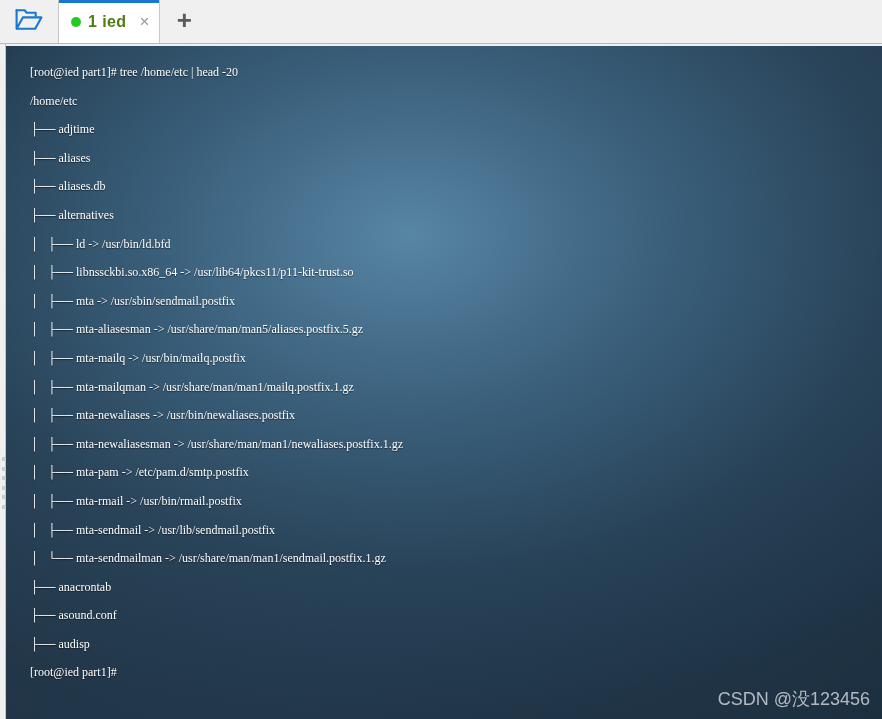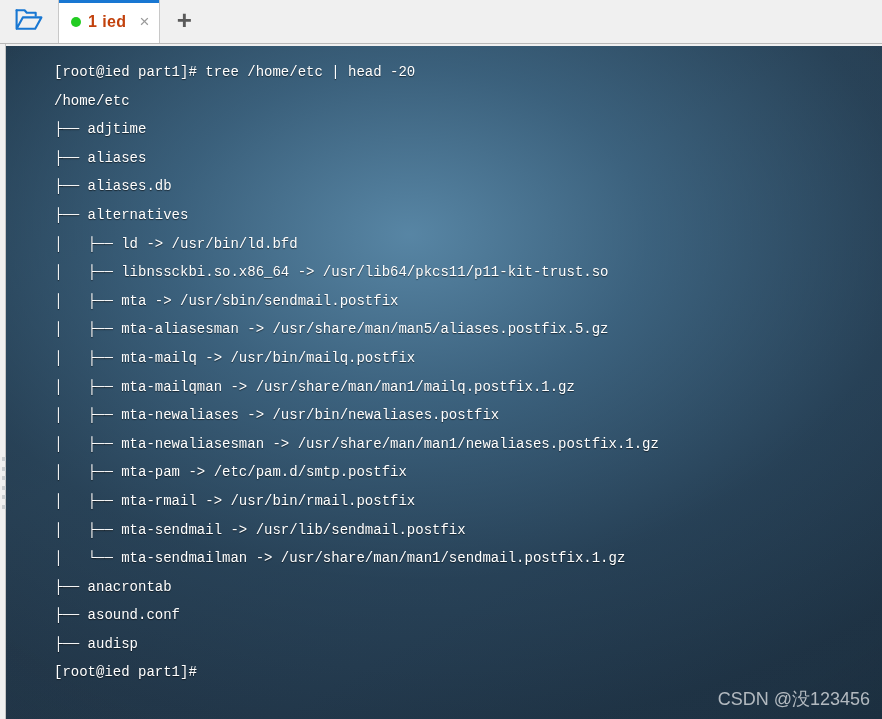--- a/index.html
+++ b/index.html
@@ -69,21 +69,21 @@
   .tab-dot {
     width: 10px;
     height: 10px;
     border-radius: 50%;
     background: #22cc22;
     flex: 0 0 auto;
   }
   .tab-label {
     font-size: 16px;
     font-weight: bold;
-    color: #c2410c;
+    color: #4d7c0f;
     letter-spacing: 0.4px;
     white-space: nowrap;
   }
   .tab-close {
     font-size: 17px;
     color: #9a9a9a;
     line-height: 1;
     margin-left: 6px;
     font-family: "Liberation Sans", sans-serif;
   }
@@ -128,28 +128,27 @@
     inset: 0;
     pointer-events: none;
     background: radial-gradient(ellipse 120% 110% at 50% 45%,
        rgba(0,0,0,0) 55%, rgba(0,0,0,0.18) 100%);
   }
 
   #termtext {
     position: relative;
     z-index: 2;
     padding: 12px 0 0 24px;
-    font-family: Liberation Mono, monospace;
-    font-size: 14px;
+    font-family: Liberation Serif, serif;
+    font-size: 12px;
     line-height: 28.6px;
     color: #ffffff;
     white-space: pre;
     text-shadow: 0 1px 1px rgba(0,0,0,0.55);
     letter-spacing: 0px;
-    margin-left: 24px;
   }
   #termtext .line {
     white-space: pre;
     height: 28.6px;
   }
 
   
   #grip {
     position: absolute;
     left: 0px;

